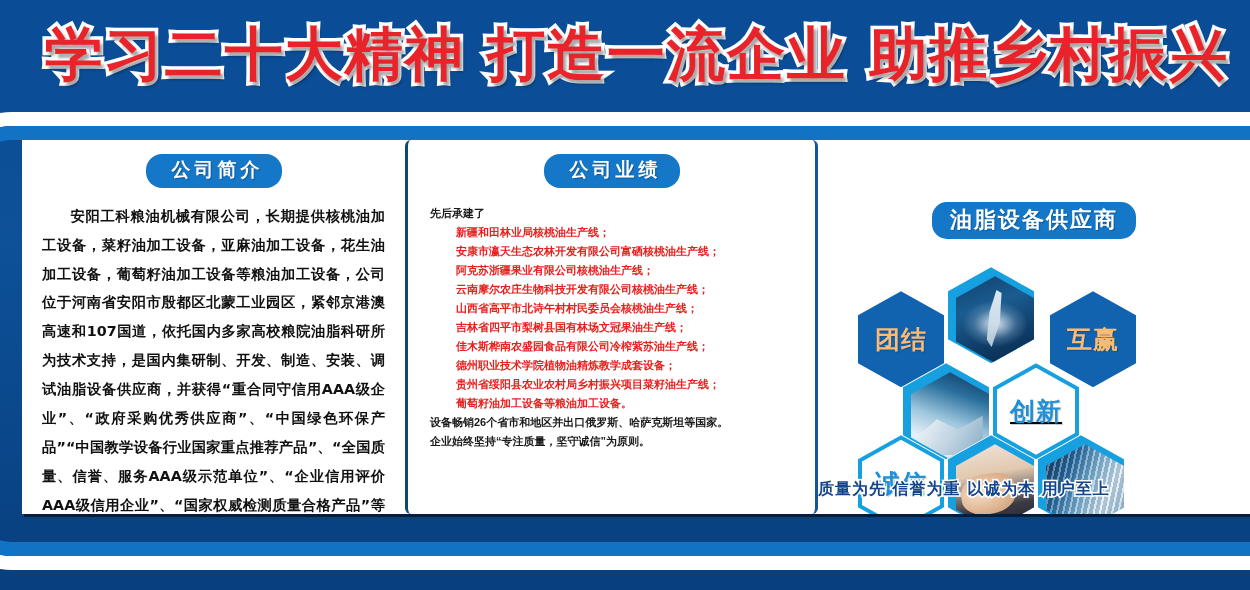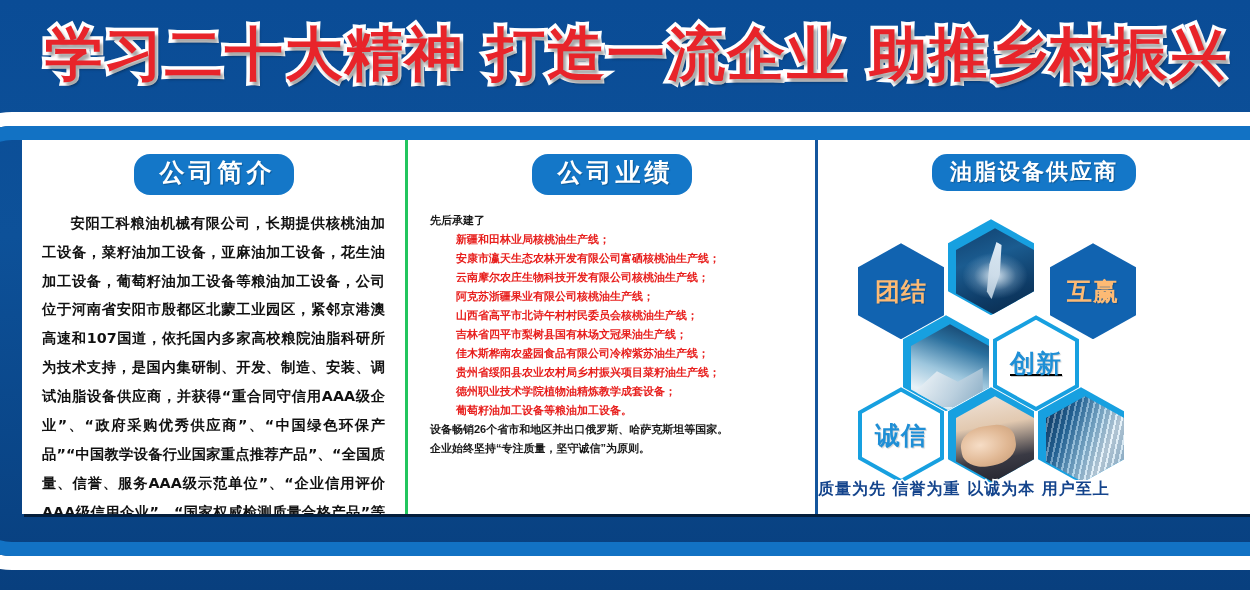--- a/index.html
+++ b/index.html
@@ -52,36 +52,36 @@
 
   
   .content{
     position:absolute;left:22px;top:140px;width:1228px;height:374px;
     background:#ffffff;
     display:flex;
     box-shadow:2px 3px 0 rgba(0,0,0,.55);
   }
   .panel{position:relative;height:100%;box-sizing:border-box;overflow:hidden;}
   .panel-left{width:383px;}
-  .panel-mid{width:413px;border-left:3px solid #22c55e;border-right:3px solid #14569d;}
+  .panel-mid{width:413px;border-left:3px solid #0c4a6e;border-right:3px solid #14569d;border-radius:6px;}
   .panel-right{flex:1;}
 
   
   .pill-wrap{width:100%;display:flex;justify-content:center;margin-top:14px;}
   .pill{
     background:#1477c8;
     border-radius:16px;
     padding:5px 18px 7px 26px;
     color:#ffffff;
-    font-size:25px;font-weight:bold;letter-spacing:4px;
+    font-size:19px;font-weight:bold;letter-spacing:4px;
     font-family:"DejaVu Sans","Liberation Sans",sans-serif;
     text-shadow:1px 1px 1px rgba(0,0,0,.25);
     line-height:1.15;
   }
-  .pill.small{font-size:22px;letter-spacing:2px;padding:5px 18px 7px 18px;border-radius:15px;}
+  .pill.small{font-size:22px;letter-spacing:2px;padding:5px 18px 7px 18px;border-radius:15px;margin-top:48px;}
 
   
   .body-copy{
     margin:14px 20px 0 20px;
     font-size:14.3px;line-height:2.02;
     color:#111111;text-align:justify;
     text-indent:2em;
     font-family:"DejaVu Sans","Liberation Sans",sans-serif;
     font-weight:600;
   }
@@ -196,27 +196,27 @@
     </div>
 
     <div class="panel panel-mid">
       <div class="pill-wrap">
         <div class="pill">公司业绩</div>
       </div>
       <div class="mid-body">
         <div class="mid-line">先后承建了</div>
         <div class="mid-line red">新疆和田林业局核桃油生产线；</div>
         <div class="mid-line red">安康市瀛天生态农林开发有限公司富硒核桃油生产线；</div>
+        <div class="mid-line red">阿克苏浙疆果业有限公司核桃油生产线；</div>
         <div class="mid-line red">云南摩尔农庄生物科技开发有限公司核桃油生产线；</div>
-        <div class="mid-line red">阿克苏浙疆果业有限公司核桃油生产线；</div>
         <div class="mid-line red">山西省高平市北诗午村村民委员会核桃油生产线；</div>
         <div class="mid-line red">吉林省四平市梨树县国有林场文冠果油生产线；</div>
         <div class="mid-line red">佳木斯桦南农盛园食品有限公司冷榨紫苏油生产线；</div>
+        <div class="mid-line red">德州职业技术学院植物油精炼教学成套设备；</div>
         <div class="mid-line red">贵州省绥阳县农业农村局乡村振兴项目菜籽油生产线；</div>
-        <div class="mid-line red">德州职业技术学院植物油精炼教学成套设备；</div>
         <div class="mid-line red">葡萄籽油加工设备等粮油加工设备。</div>
         <div class="mid-line">设备畅销26个省市和地区并出口俄罗斯、哈萨克斯坦等国家。</div>
         <div class="mid-line">企业始终坚持“专注质量，坚守诚信”为原则。</div>
       </div>
     </div>
 
     <div class="panel panel-right">
       <div class="pill-wrap">
         <div class="pill small">油脂设备供应商</div>
       </div>

